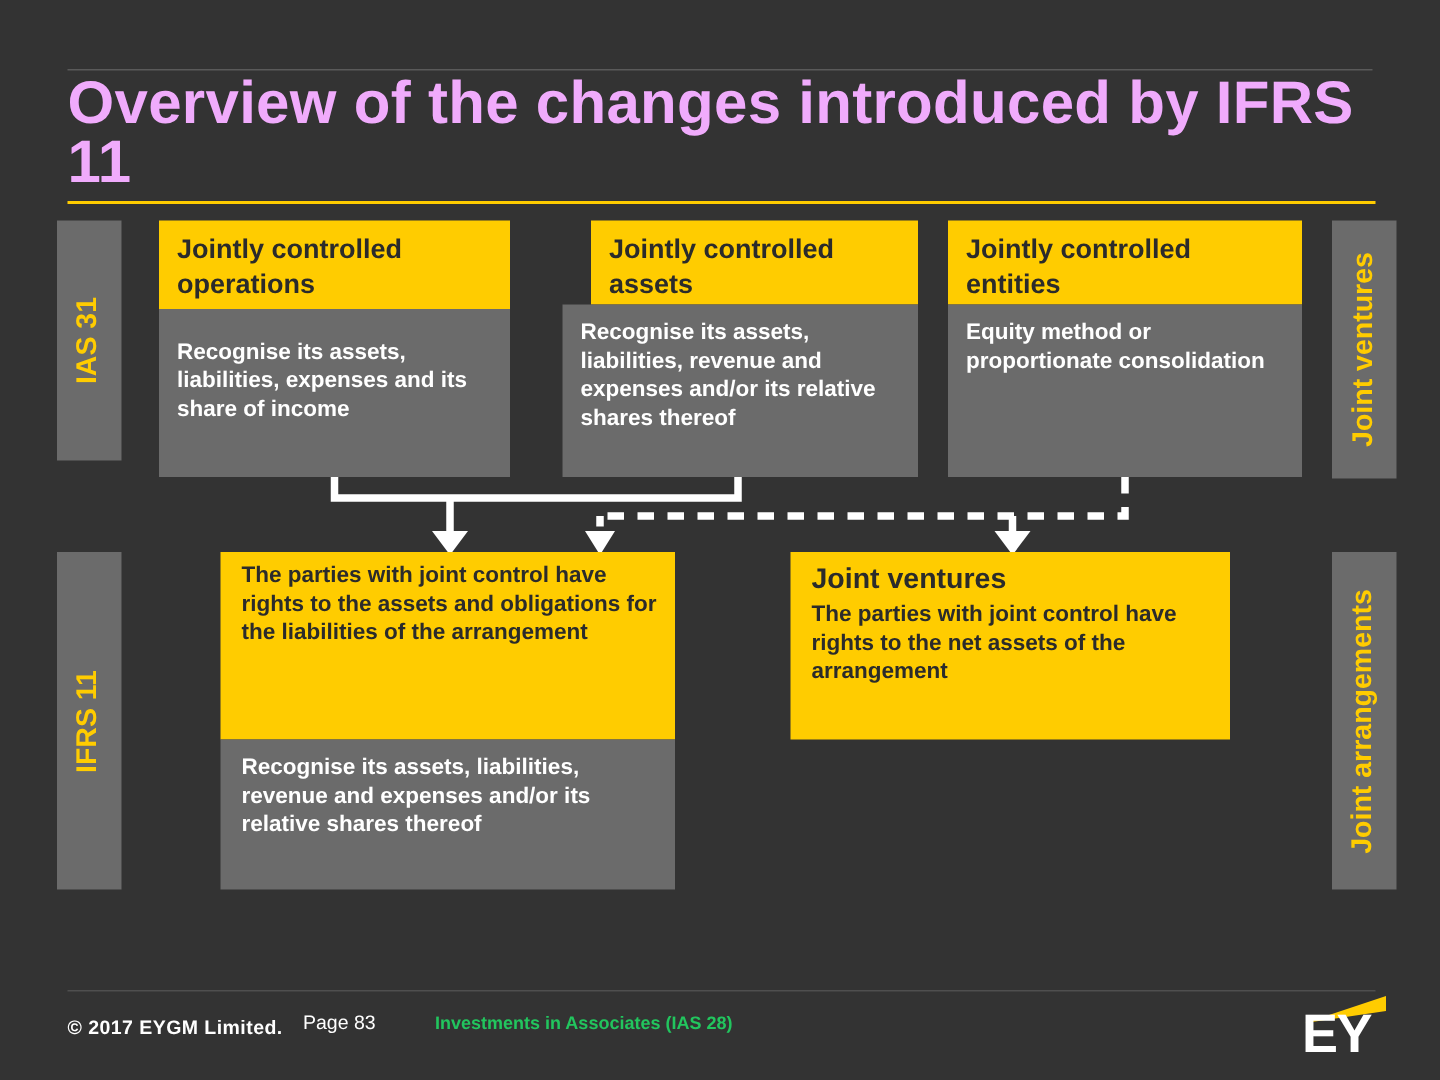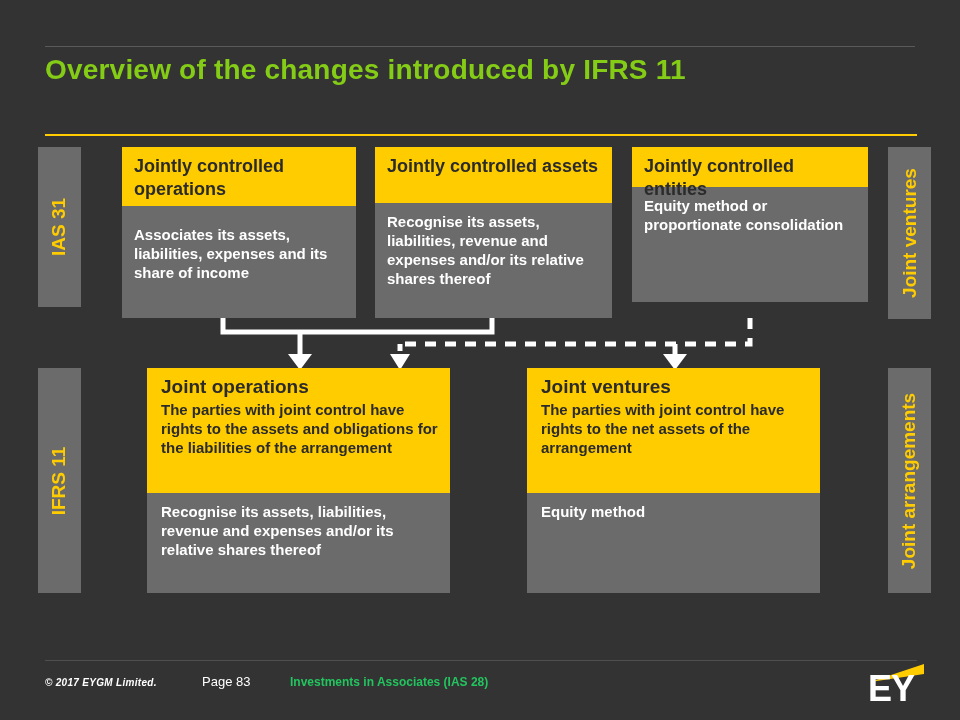--- a/index.html
+++ b/index.html
@@ -19,22 +19,22 @@
 
   
   #title-rule-top {
     position: absolute;
     left: 45px; top: 46px; width: 870px; height: 1px;
     background: #5a5a5a;
   }
   #page-title {
     position: absolute;
     left: 45px; top: 50px; width: 860px;
-    color: #84cc16;
-    font-size: 28px;
+    color: #f0abfc;
+    font-size: 40px;
     font-weight: bold;
     line-height: 39px;
     letter-spacing: 0.2px;
   }
   #title-rule {
     position: absolute;
     left: 45px; top: 134px; width: 872px; height: 2px;
     background: #ffcc00;
   }
 
@@ -77,28 +77,28 @@
   .top .card-head {
     font-size: 18px;
     line-height: 23px;
     padding: 8px 10px 7px 12px;
   }
   .top .card-body {
     font-size: 15px;
     line-height: 19px;
     padding: 9px 10px 8px 12px;
   }
-  #card-jco  { left: 122px; top: 147px; width: 234px; height: 171px; }
+  #card-jco  { left: 106px; top: 147px; width: 234px; height: 171px; }
   #card-jco  .card-head { height: 59px; }
   #card-jco  .card-body { height: 112px; padding-top: 19px; }
   #card-jca  { left: 375px; top: 147px; width: 237px; height: 171px; }
-  #card-jca  .card-head { height: 56px; }
+  #card-jca  .card-head { height: 56px; margin-left: 19px; }
   #card-jca  .card-body { height: 115px; }
   #card-jce  { left: 632px; top: 147px; width: 236px; height: 171px; }
-  #card-jce  .card-head { height: 40px; }
+  #card-jce  .card-head { height: 56px; }
   #card-jce  .card-body { height: 115px; }
 
   
   .bottom .card-head {
     font-size: 15px;
     line-height: 19px;
     padding: 6px 12px 8px 14px;
   }
   .bottom .card-head .head-title {
     display: block;
@@ -128,24 +128,23 @@
   
   #footer-rule {
     position: absolute;
     left: 45px; top: 660px; width: 872px; height: 1px;
     background: #4f4f4f;
   }
   #footer-copyright {
     position: absolute;
     left: 45px; top: 677px;
     color: #ffffff;
-    font-size: 10px;
+    font-size: 13px;
     font-weight: bold;
     letter-spacing: 0.3px;
-    font-style: italic;
   }
   #footer-page {
     position: absolute;
     left: 202px; top: 674px;
     color: #ffffff;
     font-size: 13px;
     font-weight: normal;
   }
   #footer-subject {
     position: absolute;
@@ -185,21 +184,21 @@
 
   <div class="rail" id="rail-jv">
     <span class="rail-label">Joint ventures</span>
   </div>
   <div class="rail" id="rail-ja">
     <span class="rail-label">Joint arrangements</span>
   </div>
 
   <div class="card top" id="card-jco">
     <div class="card-head">Jointly controlled operations</div>
-    <div class="card-body">Associates its assets, liabilities, expenses and its share of income</div>
+    <div class="card-body">Recognise its assets, liabilities, expenses and its share of income</div>
   </div>
 
   <div class="card top" id="card-jca">
     <div class="card-head">Jointly controlled assets</div>
     <div class="card-body">Recognise its assets, liabilities, revenue and expenses and/or its relative shares thereof</div>
   </div>
 
   <div class="card top" id="card-jce">
     <div class="card-head">Jointly controlled entities</div>
     <div class="card-body">Equity method or proportionate consolidation</div>
@@ -214,32 +213,30 @@
     <path d="M 750 318 L 750 344 L 400 344" fill="none" stroke="#ffffff" stroke-width="5" stroke-dasharray="11 9"></path>
     <path d="M 400 344 L 400 356" fill="none" stroke="#ffffff" stroke-width="5" stroke-dasharray="7 5"></path>
     <polygon points="390,354 410,354 400,370" fill="#ffffff"></polygon>
 
     <path d="M 675 344 L 675 356" fill="none" stroke="#ffffff" stroke-width="5"></path>
     <polygon points="663,354 687,354 675,370" fill="#ffffff"></polygon>
   </svg>
 
   <div class="card bottom" id="card-jo">
     <div class="card-head">
-      <span class="head-title">Joint operations</span>
       <span>The parties with joint control have rights to the assets and obligations for the liabilities of the arrangement</span>
     </div>
     <div class="card-body">Recognise its assets, liabilities, revenue and expenses and/or its relative shares thereof</div>
   </div>
 
   <div class="card bottom" id="card-jv">
     <div class="card-head">
       <span class="head-title">Joint ventures</span>
       <span>The parties with joint control have rights to the net assets of the arrangement</span>
     </div>
-    <div class="card-body">Equity method</div>
   </div>
 
   <div id="footer-rule"></div>
   <div id="footer-copyright">© 2017  EYGM  Limited.</div>
   <div id="footer-page">Page 83</div>
   <div id="footer-subject">Investments in Associates  (IAS 28)</div>
 
   <div id="ey-logo">
     <svg width="62" height="30" viewBox="0 0 62 30" xmlns="http://www.w3.org/2000/svg">
       <polygon points="2,22 56,4 56,14" fill="#ffcc00"></polygon>

